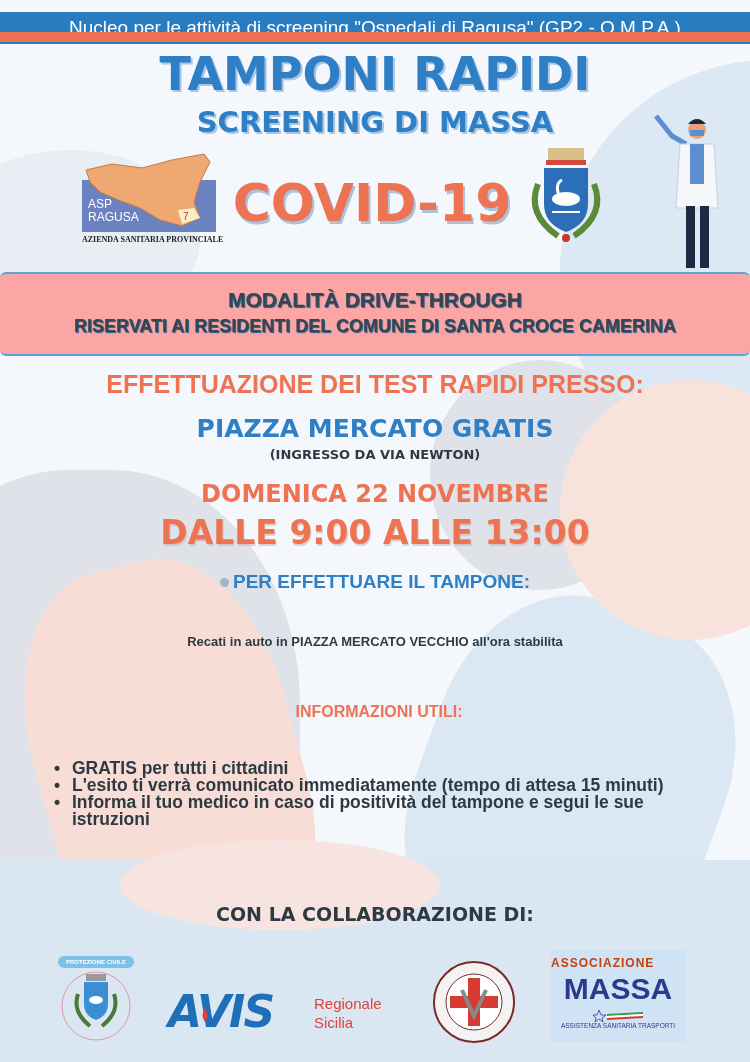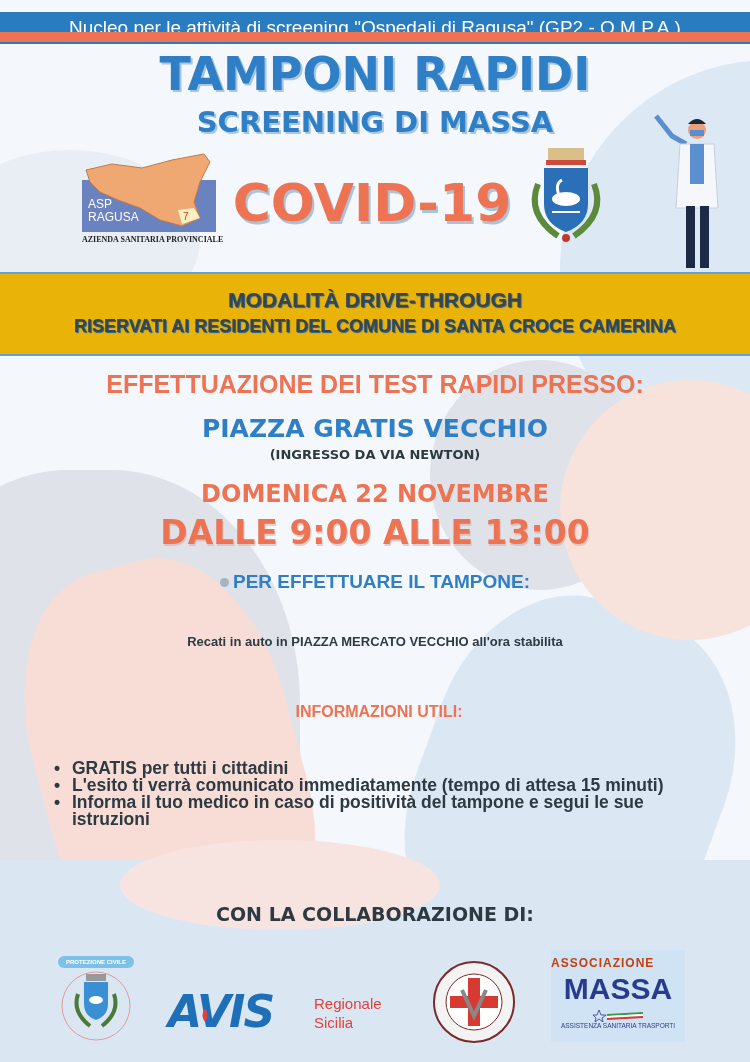--- a/index.html
+++ b/index.html
@@ -22,22 +22,22 @@
     font-weight: bold; font-size: 52px; color: #ee7352; text-shadow: 2px 3px 0 #aac3dc; line-height: 66px; }
 
   .asp-logo { position: absolute; left: 82px; top: 152px; width: 138px; height: 96px; z-index: 3; }
   .asp-box { position: absolute; left: 0; top: 28px; width: 134px; height: 52px; background: #6a82bf; }
   .asp-text { position: absolute; left: 6px; top: 46px; color: #fff; font-family: "Liberation Sans", sans-serif; font-size: 12px; line-height: 13px; }
   .asp-caption { position: absolute; left: 0; top: 83px; width: 138px; font-family: Liberation Serif, serif; font-weight: bold; font-size: 8px; color: #222; white-space: nowrap; }
 
   .crest { position: absolute; left: 518px; top: 144px; width: 96px; height: 104px; z-index: 3; }
   .doctor { position: absolute; left: 652px; top: 108px; width: 80px; height: 166px; z-index: 3; }
 
-  .band { position: absolute; left: 0; top: 272px; width: 750px; height: 84px; background: #eab308; z-index: 3;
-    border-top: 2px solid #5ea2d9; border-bottom: 2px solid #5ea2d9; }
+  .band { position: absolute; left: 0; top: 272px; width: 750px; height: 84px; background: #fca5a5; z-index: 3;
+    border-top: 2px solid #5ea2d9; border-bottom: 2px solid #5ea2d9; border-radius: 6px; }
   .band-line1 { position: absolute; top: 14px; left: 0; width: 750px; text-align: center; font-weight: bold;
     font-size: 21px; color: #38454f; text-shadow: 1px 1px 1px #1d5c91; font-family: "Liberation Sans", sans-serif; }
   .band-line2 { position: absolute; top: 42px; left: 0; width: 750px; text-align: center; font-weight: bold;
     font-size: 18px; color: #38454f; text-shadow: 1px 1px 1px #1d5c91; font-family: "Liberation Sans", sans-serif; white-space: nowrap; }
 
   .center { position: absolute; left: 0; width: 750px; text-align: center; z-index: 3; white-space: nowrap; }
   .orange { color: #ee7352; }
   .blue { color: #2f7fc6; }
   .dark { color: #2e3a42; }
 
@@ -125,21 +125,21 @@
   <rect x="34" y="98" width="9" height="62" fill="#1d2a45"></rect>
   <rect x="48" y="98" width="9" height="62" fill="#1d2a45"></rect>
 </svg>
 
 <div class="band">
   <div class="band-line1">MODALITÀ DRIVE-THROUGH</div>
   <div class="band-line2">RISERVATI AI RESIDENTI DEL COMUNE DI SANTA CROCE CAMERINA</div>
 </div>
 
 <div class="center orange l-effettuazione">EFFETTUAZIONE DEI TEST RAPIDI PRESSO:</div>
-<div class="center blue l-piazza">PIAZZA GRATIS VECCHIO</div>
+<div class="center blue l-piazza">PIAZZA MERCATO GRATIS</div>
 <div class="center dark l-ingresso">(INGRESSO DA VIA NEWTON)</div>
 <div class="center orange l-domenica">DOMENICA 22 NOVEMBRE</div>
 <div class="center orange l-dalle">DALLE 9:00 ALLE 13:00</div>
 <div class="center blue l-per"><span class="bullet-dot"></span><span>PER EFFETTUARE IL TAMPONE:</span></div>
 <div class="center dark l-recati">Recati in auto in PIAZZA MERCATO VECCHIO all'ora stabilita</div>
 <div class="center orange l-info">INFORMAZIONI UTILI:</div>
 
 <ul class="info-list">
   <li>GRATIS per tutti i cittadini</li>
   <li>L'esito ti verrà comunicato immediatamente (tempo di attesa 15 minuti)</li>

